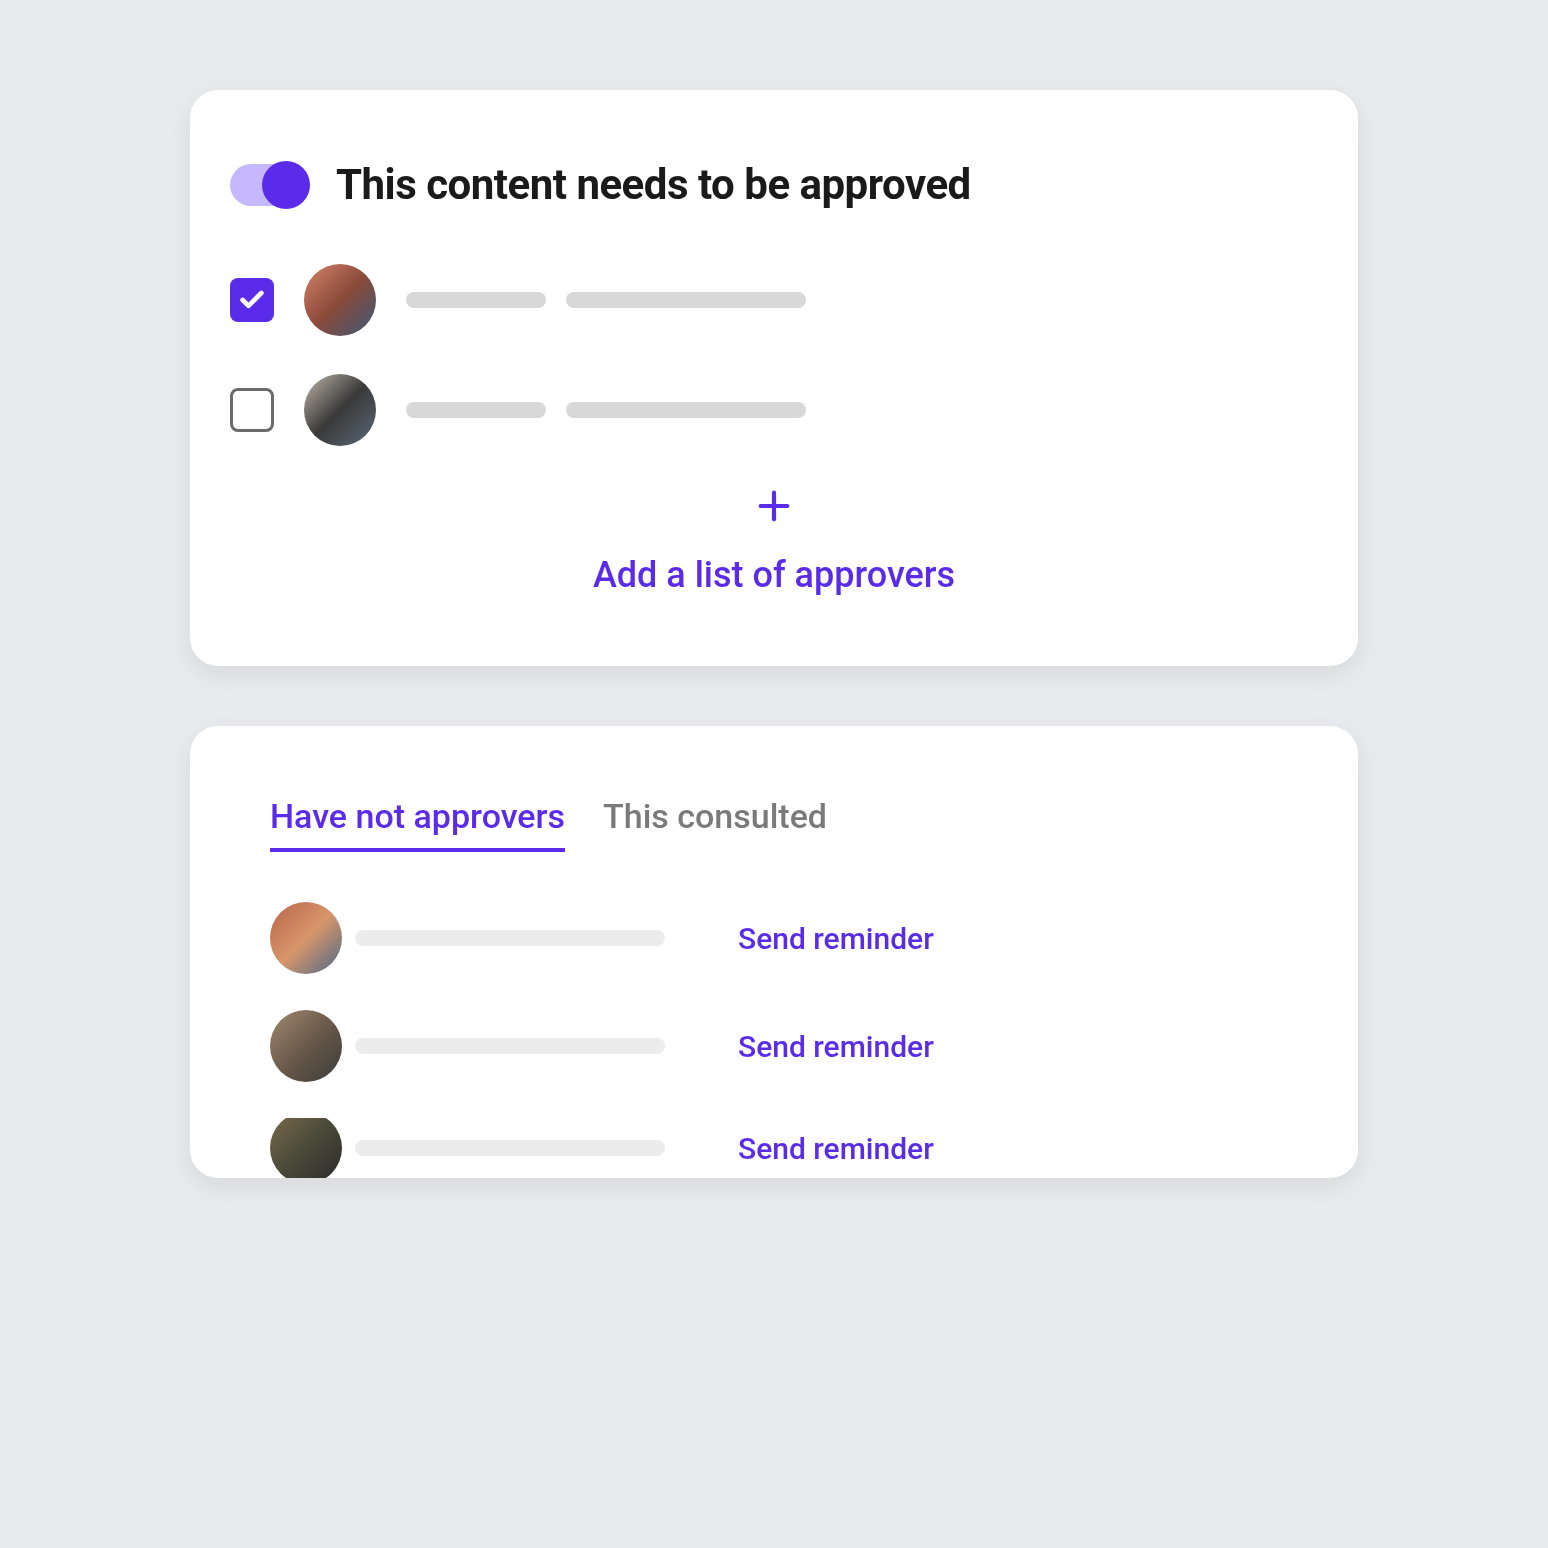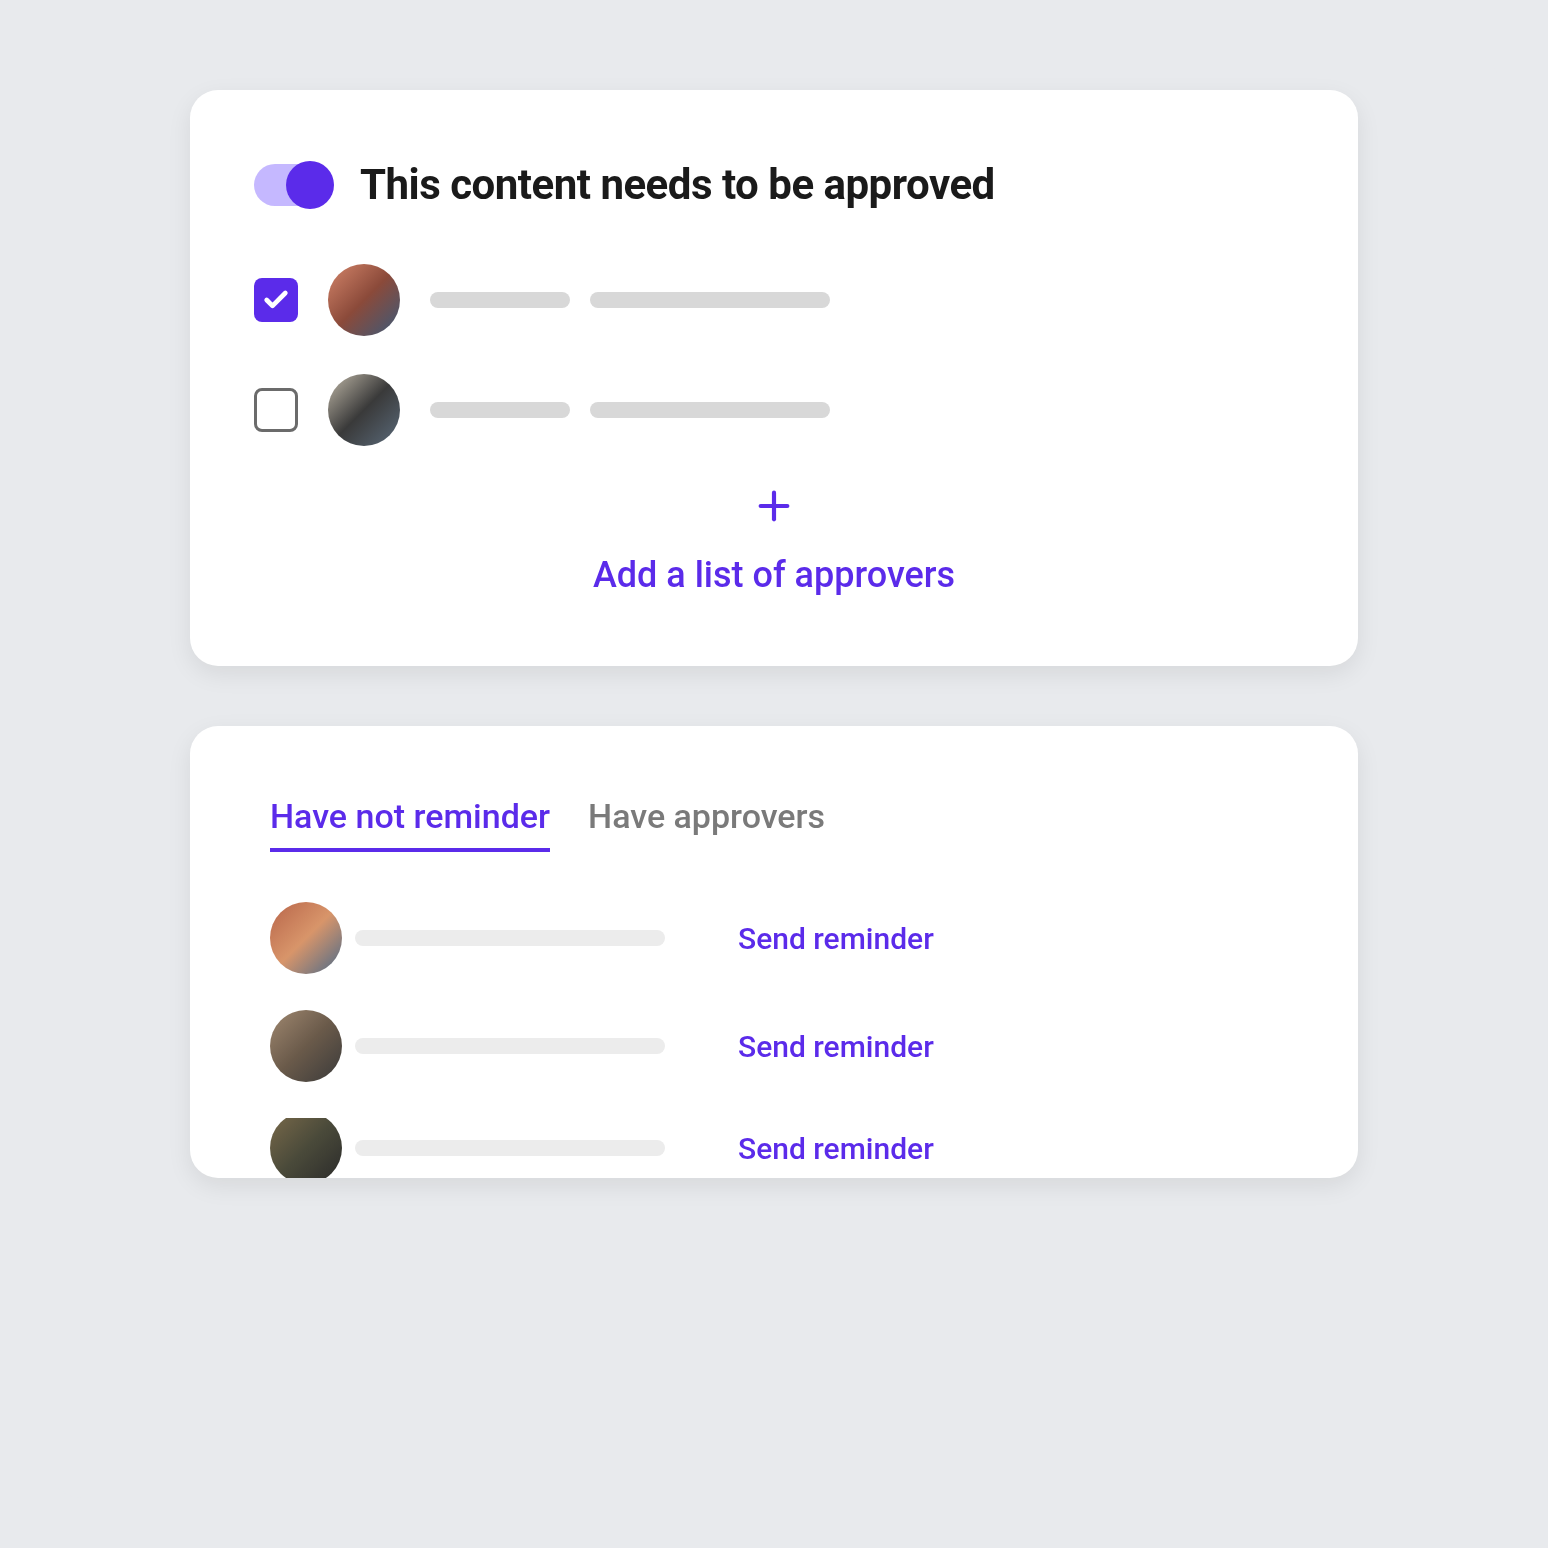--- a/index.html
+++ b/index.html
@@ -26,21 +26,21 @@
       padding: 40px 140px;
       display: flex;
       flex-direction: column;
       gap: 60px;
     }
     
     .card {
       background: #ffffff;
       border-radius: 28px;
       box-shadow: 0 8px 24px rgba(0,0,0,0.08);
-      padding: 70px 64px;
+      padding: 70px 40px;
     }
     
     
     .approval-header {
       display: flex;
       align-items: center;
       gap: 30px;
       margin-bottom: 55px;
     }
     
@@ -262,22 +262,22 @@
           <line x1="4" y1="12" x2="20" y2="12"></line>
         </svg>
       </div>
       <div class="add-approvers-text">Add a list of approvers</div>
     </div>
   </div>
 
   <div class="card consultations-card">
 
     <div class="tabs">
-      <div class="tab active">Have not reminder</div>
-      <div class="tab inactive">Have approvers</div>
+      <div class="tab active">Have not approvers</div>
+      <div class="tab inactive">This consulted</div>
     </div>
 
     <div class="consultation-row">
       <div class="avatar avatar-3"></div>
       <div class="placeholder-light"></div>
       <div class="send-reminder">Send reminder</div>
     </div>
 
     <div class="consultation-row">
       <div class="avatar avatar-4"></div>

